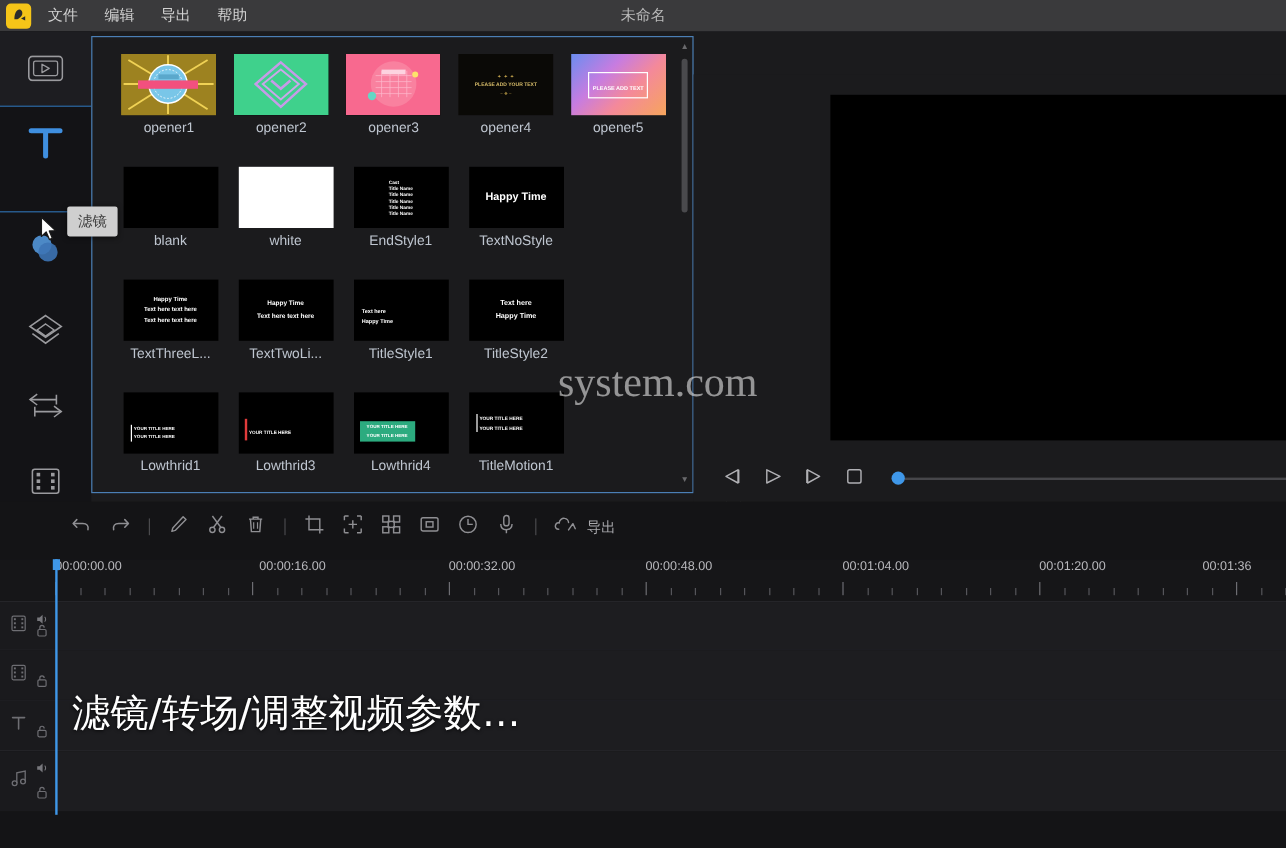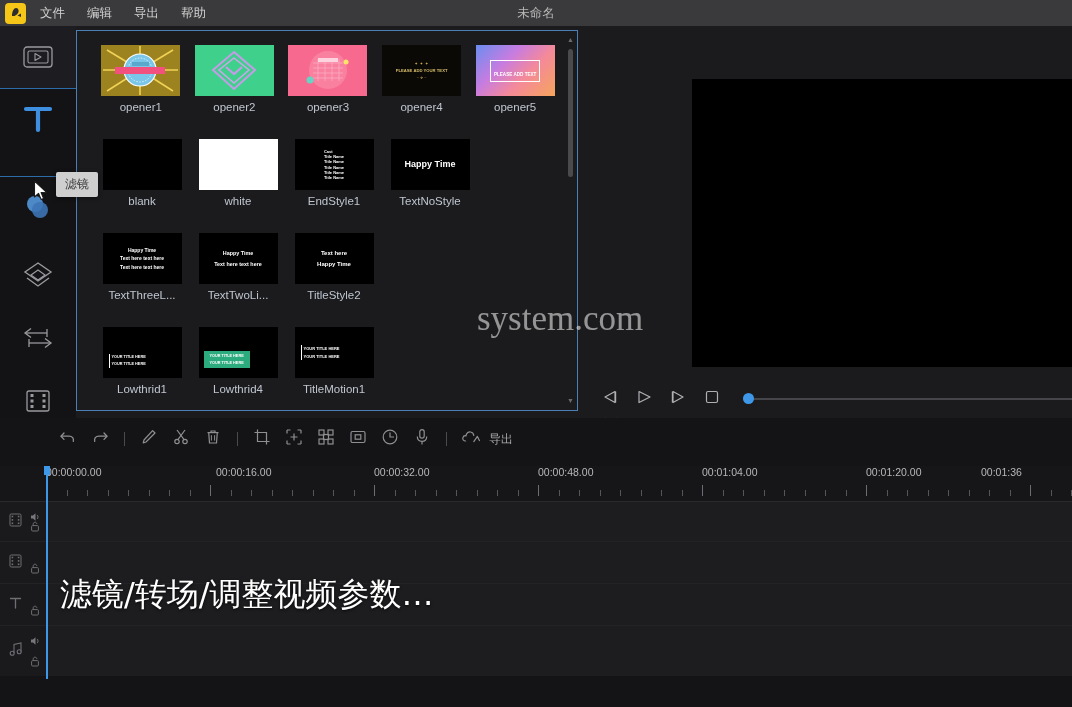--- a/index.html
+++ b/index.html
@@ -141,21 +141,21 @@
     text-shadow:0 1px 3px rgba(0,0,0,.8);
     pointer-events:none;
   }
 
   
   #watermark {
     position:absolute; left:455px; top:305px; z-index:18;
     pointer-events:none; user-select:none;
   }
   #wm1 { font-family:"Liberation Serif","DejaVu Serif",serif; font-size:76px; color:rgba(215,215,215,.42); line-height:.82; letter-spacing:2px; }
-  #wm2 { font-family:"Liberation Serif","DejaVu Serif",serif; font-size:35px; color:rgba(225,225,225,.62); line-height:1; margin-top:-4px; margin-left:22px; }
+  #wm2 { font-family:"Liberation Serif","DejaVu Serif",serif; font-size:35px; color:rgba(225,225,225,.62); line-height:1; margin-top:-4px; margin-left:10px; }
 </style>
 </head>
 <body>
 
 <div id="app">
 
   <div id="menubar">
     <div id="logo">
       <svg width="14" height="14" viewBox="0 0 14 14" aria-hidden="true">
         <path d="M3 10 C3 5,5 2,7 2 C9 2,10 4,9.5 6 C9 8,7 9,5.5 10 Z" fill="#2c2c2c"></path>
@@ -365,37 +365,52 @@
           <div class="a-label">TextThreeL...</div>
         </div>
         <div class="a-cell">
           <div class="a-thumb">
             <div class="th-txt" style="white-space:pre-line;font-size:5.4px;line-height:1.9">Happy Time
 Text here text here</div>
           </div>
           <div class="a-label">TextTwoLi...</div>
         </div>
         <div class="a-cell">
+          <div class="a-thumb" style="align-items:flex-end;justify-content:flex-start;padding:0 0 12px 7px">
+            <div class="th-txt" style="white-space:pre-line;font-size:4.6px;text-align:left;line-height:1.7">Text here
+Happy Time</div>
+          </div>
+          <div class="a-label">TitleStyle1</div>
+        </div>
+        <div class="a-cell">
           <div class="a-thumb">
             <div class="th-txt" style="white-space:pre-line;font-size:6px;line-height:1.8">Text here
 Happy Time</div>
           </div>
           <div class="a-label">TitleStyle2</div>
         </div>
       </div>
 
       <div class="a-row" style="margin-top:20px">
         <div class="a-cell">
           <div class="a-thumb" style="align-items:flex-end;justify-content:flex-start;padding:0 0 10px 6px">
             <div style="border-left:1.6px solid #fff;padding-left:2px">
               <span class="th-txt" style="white-space:pre-line;font-size:3.8px;text-align:left;display:block;line-height:1.8">YOUR TITLE HERE
 YOUR TITLE HERE</span>
             </div>
           </div>
           <div class="a-label">Lowthrid1</div>
+        </div>
+        <div class="a-cell">
+          <div class="a-thumb" style="align-items:flex-end;justify-content:flex-start;padding:0 0 11px 5px">
+            <div style="border-left:2px solid #e03b3b;padding-left:2px">
+              <span class="th-txt" style="font-size:3.9px">YOUR TITLE HERE</span>
+            </div>
+          </div>
+          <div class="a-label">Lowthrid3</div>
         </div>
         <div class="a-cell">
           <div class="a-thumb" style="align-items:flex-end;justify-content:flex-start;padding:0 0 10px 5px">
             <div style="background:#2cab7f;padding:2px 6px">
               <span class="th-txt" style="white-space:pre-line;font-size:3.8px;text-align:left;display:block;line-height:1.7">YOUR TITLE HERE
 YOUR TITLE HERE</span>
             </div>
           </div>
           <div class="a-label">Lowthrid4</div>
         </div>
@@ -559,21 +574,21 @@
       <div id="export-label">导出</div>
     </div>
 
     <div id="ruler">
       <div class="rl-label" style="left:46px">00:00:00.00</div>
       <div class="rl-label" style="left:216px">00:00:16.00</div>
       <div class="rl-label" style="left:374px">00:00:32.00</div>
       <div class="rl-label" style="left:538px">00:00:48.00</div>
       <div class="rl-label" style="left:702px">00:01:04.00</div>
       <div class="rl-label" style="left:866px">00:01:20.00</div>
-      <div class="rl-label" style="left:981px">00:01:36</div>
+      <div class="rl-label" style="left:1002px">00:01:36</div>
       <div id="ruler-ticks">
           <div class="rl-major" style="left: 46px;"></div>
           <div class="rl-minor" style="left: 66.5px;"></div>
           <div class="rl-minor" style="left: 87px;"></div>
           <div class="rl-minor" style="left: 107.5px;"></div>
           <div class="rl-minor" style="left: 128px;"></div>
           <div class="rl-minor" style="left: 148.5px;"></div>
           <div class="rl-minor" style="left: 169px;"></div>
           <div class="rl-minor" style="left: 189.5px;"></div>
           <div class="rl-major" style="left: 210px;"></div>

